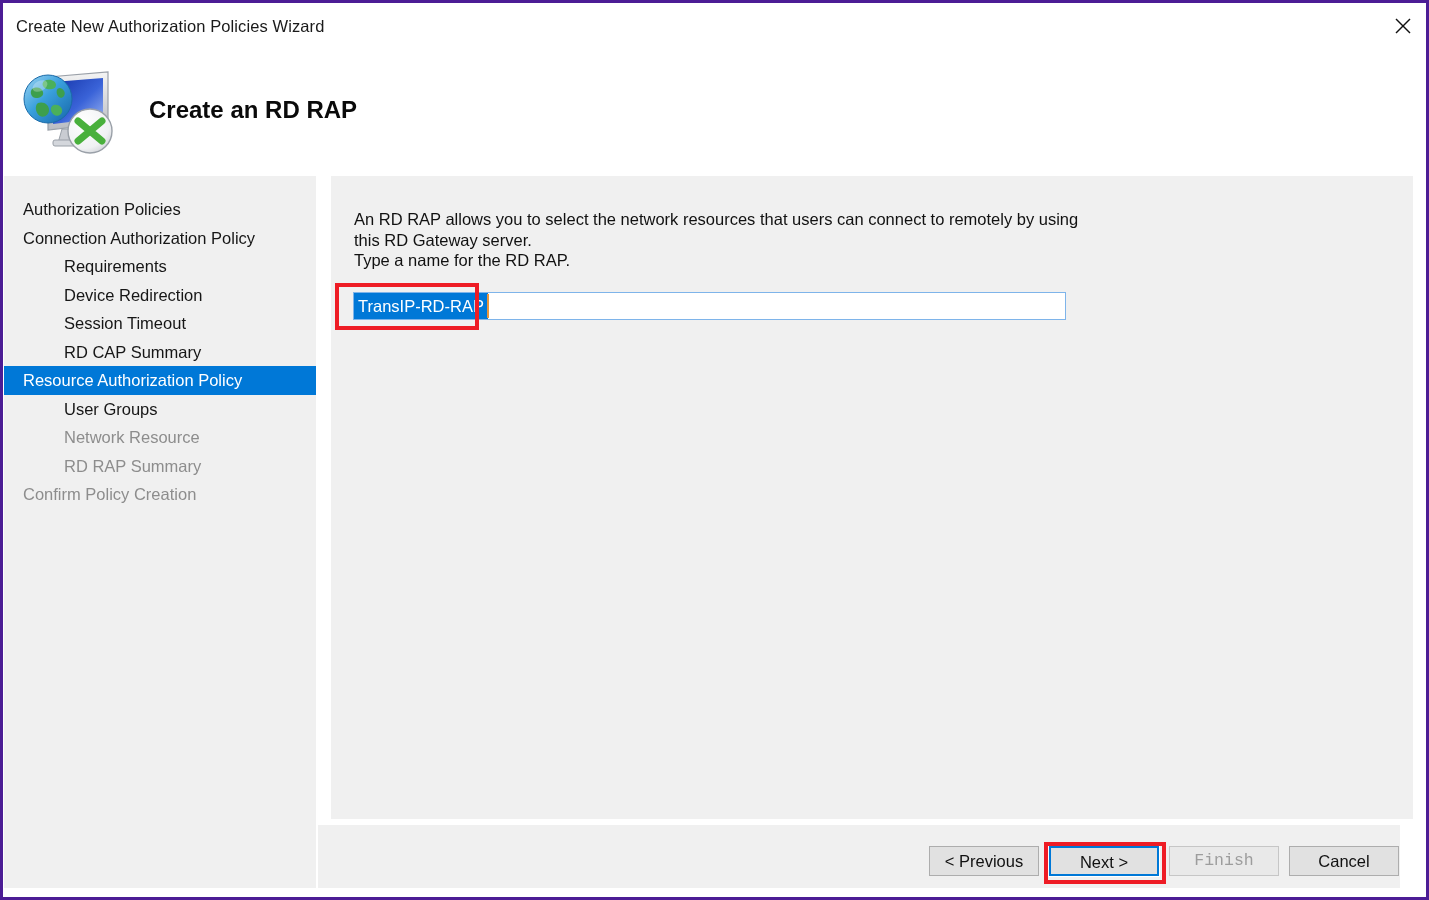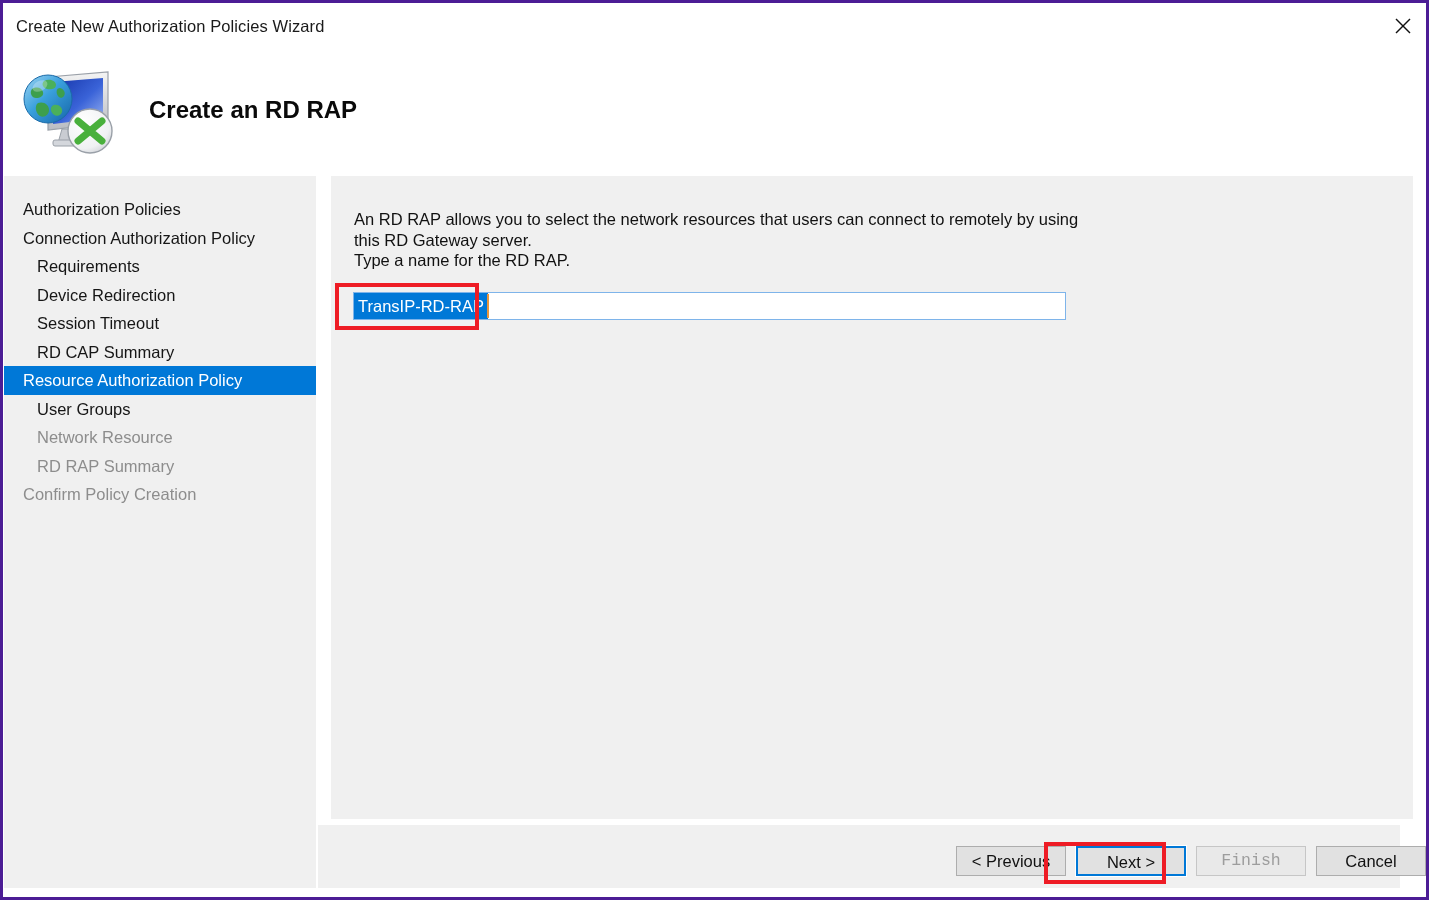--- a/index.html
+++ b/index.html
@@ -94,21 +94,21 @@
   .nav-item {
     position: relative;
     height: 28.5px;
     line-height: 28.5px;
     font-size: 16.5px;
     color: #161616;
     white-space: nowrap;
     padding-left: 19px;
     cursor: default;
   }
-  .nav-item.indent { padding-left: 33px; }
+  .nav-item.indent { padding-left: 60px; }
   .nav-item.disabled { color: #8d8d8d; }
   .nav-item.selected {
     background: #0078d7;
     color: #ffffff;
   }
   #nav-list { padding-top: 19px; }
 
   
   #content-panel {
     position: absolute;
@@ -187,21 +187,20 @@
     background: #e1e1e1;
     border: 1px solid #adadad;
     box-sizing: border-box;
     font-family: "Liberation Sans", sans-serif;
     font-size: 16.5px;
     color: #111111;
     text-align: center;
     line-height: 28px;
     cursor: default;
     white-space: nowrap;
-    margin-left: 27px;
   }
   .wiz-button.disabled { color: #9d9d9d; background: #e9e9e9; border-color: #c6c6c6; }
   .wiz-button.focused {
     border: 2px solid #0078d7;
     outline: 1px solid #ffffff;
   }
   #btn-previous { left: 611px; }
   #btn-next     { left: 731px; }
   #btn-finish   { left: 851px; font-family: Liberation Mono, monospace; }
   #btn-cancel   { left: 971px; }

